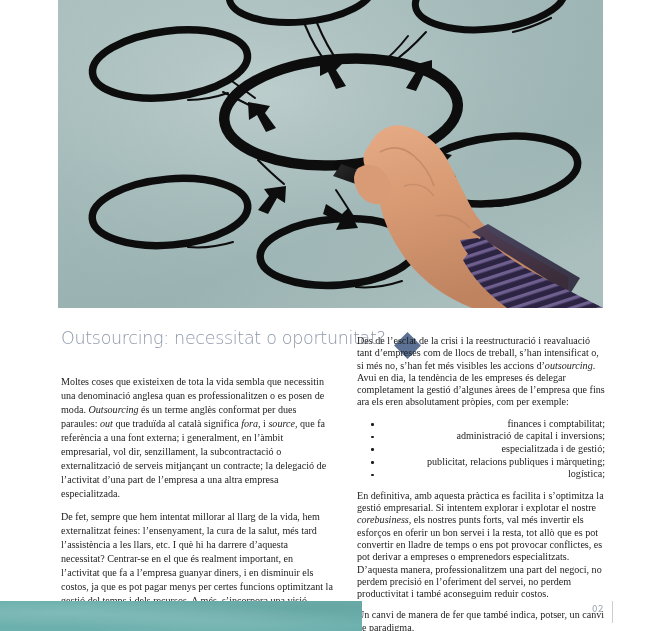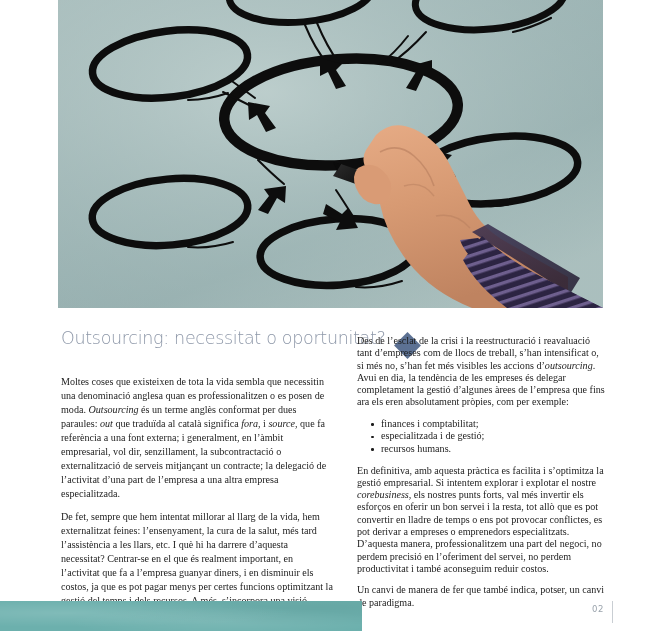--- a/index.html
+++ b/index.html
@@ -79,20 +79,21 @@
     color: #1c1c1c;
   }
   p.body:last-child { margin-bottom: 0; }
 
   .col-right p.body { line-height: 12.3px; }
 
   ul.bullets {
     margin: 0 0 9px 0;
     padding: 0 0 0 14px;
     list-style: none;
+    text-align: right;
   }
   ul.bullets li {
     font-size: 10.1px;
     line-height: 12.6px;
     position: relative;
     padding-left: 10px;
     color: #1c1c1c;
   }
   ul.bullets li:before {
     content: "";
@@ -249,22 +250,24 @@
       <div class="diamond"></div>
     </div>
     <p class="body">Moltes coses que existeixen de tota la vida sembla que necessitin una denominació anglesa quan es professionalitzen o es posen de moda. <i class="italic">Outsourcing</i> és un terme anglès conformat per dues paraules: <i class="italic">out</i> que traduïda al català significa <i class="italic">fora</i>, i <i class="italic">source</i>, que fa referència a una font externa; i generalment, en l’àmbit empresarial, vol dir, senzillament, la subcontractació o externalització de serveis mitjançant un contracte; la delegació de l’activitat d’una part de l’empresa a una altra empresa especialitzada.</p>
     <p class="body">De fet, sempre que hem intentat millorar al llarg de la vida, hem externalitzat feines: l’ensenyament, la cura de la salut, més tard l’assistència a les llars, etc. I què hi ha darrere d’aquesta necessitat? Centrar-se en el que és realment important, en l’activitat que fa a l’empresa guanyar diners, i en disminuir els costos, ja que es pot pagar menys per certes funcions optimitzant la gestió del temps i dels recursos.  A més, s’incorpora una visió externa al nostre negoci, que ens ajuda a obtenir noves idees, millorar la imatge, etc. L’externalització és una solució que ens ha de beneficiar i ajudar a millorar la situació de partida.</p>
   </div>
 
   <div class="col-right">
     <p class="body">Des de l’esclat de la crisi i la reestructuració i reavaluació tant d’empreses com de llocs de treball, s’han intensificat o, si més no, s’han fet més visibles les accions d’<i class="italic">outsourcing</i>. Avui en dia, la tendència de les empreses és delegar completament la gestió d’algunes àrees de l’empresa que fins ara els eren absolutament pròpies, com per exemple:</p>
     <ul class="bullets">
       <li>finances i comptabilitat;</li>
+      <li>administració de capital i inversions;</li>
       <li>especialitzada i de gestió;</li>
-      <li>recursos humans.</li>
+      <li>publicitat, relacions publiques i màrqueting;</li>
+      <li>logística;</li>
     </ul>
     <p class="body">En definitiva, amb aquesta pràctica es facilita i s’optimitza la gestió empresarial. Si intentem explorar i explotar el nostre <i class="italic">corebusiness</i>, els nostres punts forts, val més invertir els esforços en oferir un bon servei i la resta, tot allò que es pot convertir en lladre de temps o ens pot provocar conflictes, es pot derivar a empreses o emprenedors especialitzats. D’aquesta manera, professionalitzem una part del negoci, no perdem precisió en l’oferiment del servei, no perdem productivitat i també aconseguim reduir costos.</p>
     <p class="body">Un canvi de manera de fer que també indica, potser, un canvi de paradigma.</p>
 
   </div>
 
 </div>
 
 <div class="footer-bar"></div>
 <div class="page-rule"></div>

